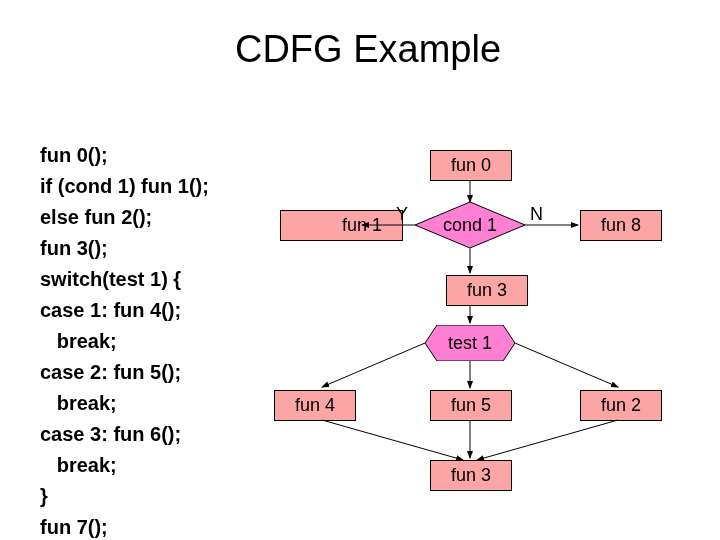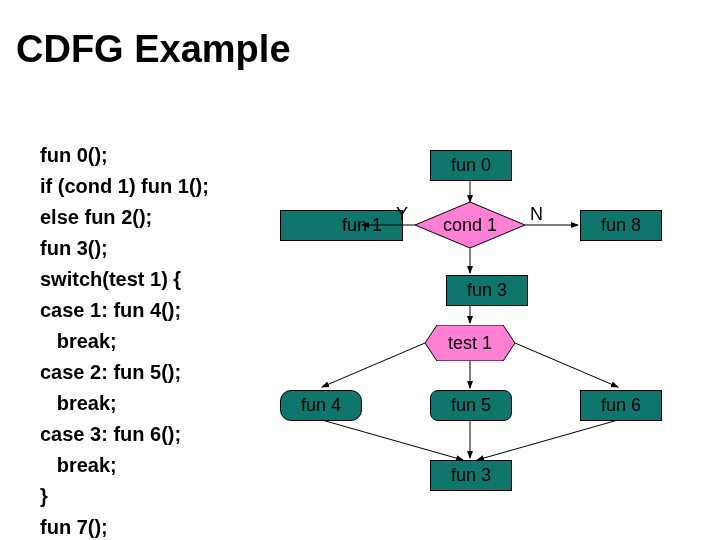--- a/index.html
+++ b/index.html
@@ -1,19 +1,19 @@
 <!DOCTYPE html>
 <html><head>
 <meta charset="utf-8">
 <style>
   html,body{margin:0;padding:0;width:720px;height:540px;background:#fff;font-family:Arial,Helvetica,sans-serif;}
-  .title{font-size:38px;padding-top:28px;font-weight:700;padding-left:16px;}
+  .title{font-size:38px;text-align:center;padding-top:28px;font-weight:400;padding-left:16px;}
   .code{position:absolute;left:40px;top:140px;font-size:20px;font-weight:bold;line-height:1.55;white-space:pre;}
   .diagram{position:absolute;left:250px;top:140px;width:440px;height:370px;}
-  .box{position:absolute;border:1px solid #000;background:#0f766e;text-align:center;font-size:18px;padding:4px 0;}
+  .box{position:absolute;border:1px solid #000;background:#fca5a5;text-align:center;font-size:18px;padding:4px 0;}
   .dia{position:absolute;font-size:18px;text-align:center;}
   .label{position:absolute;font-size:18px;}
   svg.arrows{position:absolute;left:0;top:0;width:440px;height:370px;overflow:visible;}
 </style>
 </head>
 <body>
 
 <div class="title">CDFG Example</div>
 
 <div class="code" id="code-block">fun 0();
@@ -29,23 +29,23 @@
    break;
 }
 fun 7();</div>
 
 <div class="diagram">
 
   <div class="box" style="left:180px;top:10px;width:80px;">fun 0</div>
   <div class="box" style="left:30px;top:70px;width:80px;padding-left:41px;">fun 1</div>
   <div class="box" style="left:330px;top:70px;width:80px;">fun 8</div>
   <div class="box" style="left:196px;top:135px;width:80px;">fun 3</div>
-  <div class="box" style="left:30px;top:250px;width:80px;border-radius:11px;">fun 4</div>
-  <div class="box" style="left:180px;top:250px;width:80px;border-radius:8px;">fun 5</div>
-  <div class="box" style="left:330px;top:250px;width:80px;">fun 6</div>
+  <div class="box" style="left:24px;top:250px;width:80px;">fun 4</div>
+  <div class="box" style="left:180px;top:250px;width:80px;">fun 5</div>
+  <div class="box" style="left:330px;top:250px;width:80px;">fun 2</div>
   <div class="box" style="left:180px;top:320px;width:80px;">fun 3</div>
 
   <svg class="dia" style="left:165px;top:62px;width:110px;height:46px;">
     <polygon points="55,0 110,23 55,46 0,23" fill="#ff7fd4" stroke="#000"></polygon>
     <text x="55" y="29" text-anchor="middle" font-size="18" font-family="Arial" id="cond1-text">cond 1</text>
   </svg>
 
   <svg class="dia" style="left:175px;top:185px;width:90px;height:36px;">
     <polygon points="12,0 78,0 90,18 78,36 12,36 0,18" fill="#ff7fd4" stroke="#000"></polygon>
     <text x="45" y="24" text-anchor="middle" font-size="18" font-family="Arial" id="test1-text">test 1</text>

